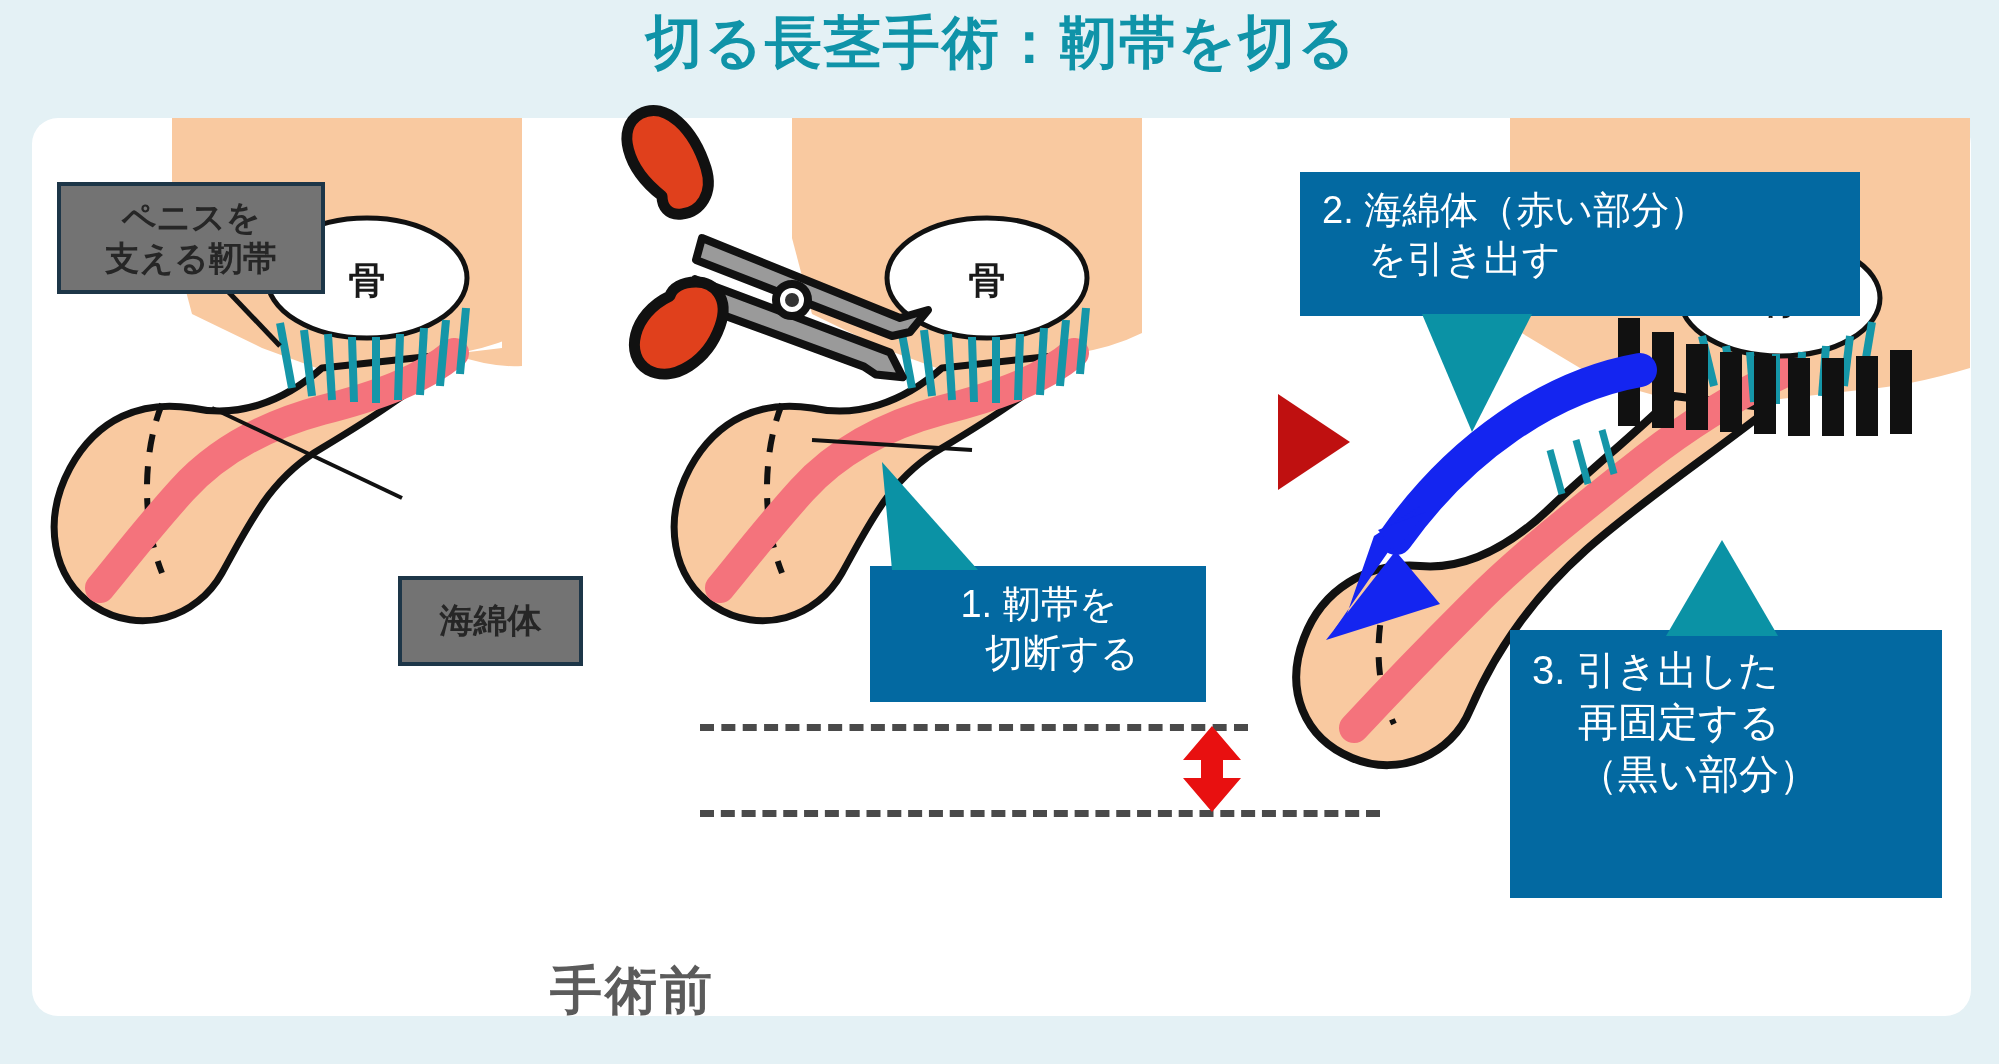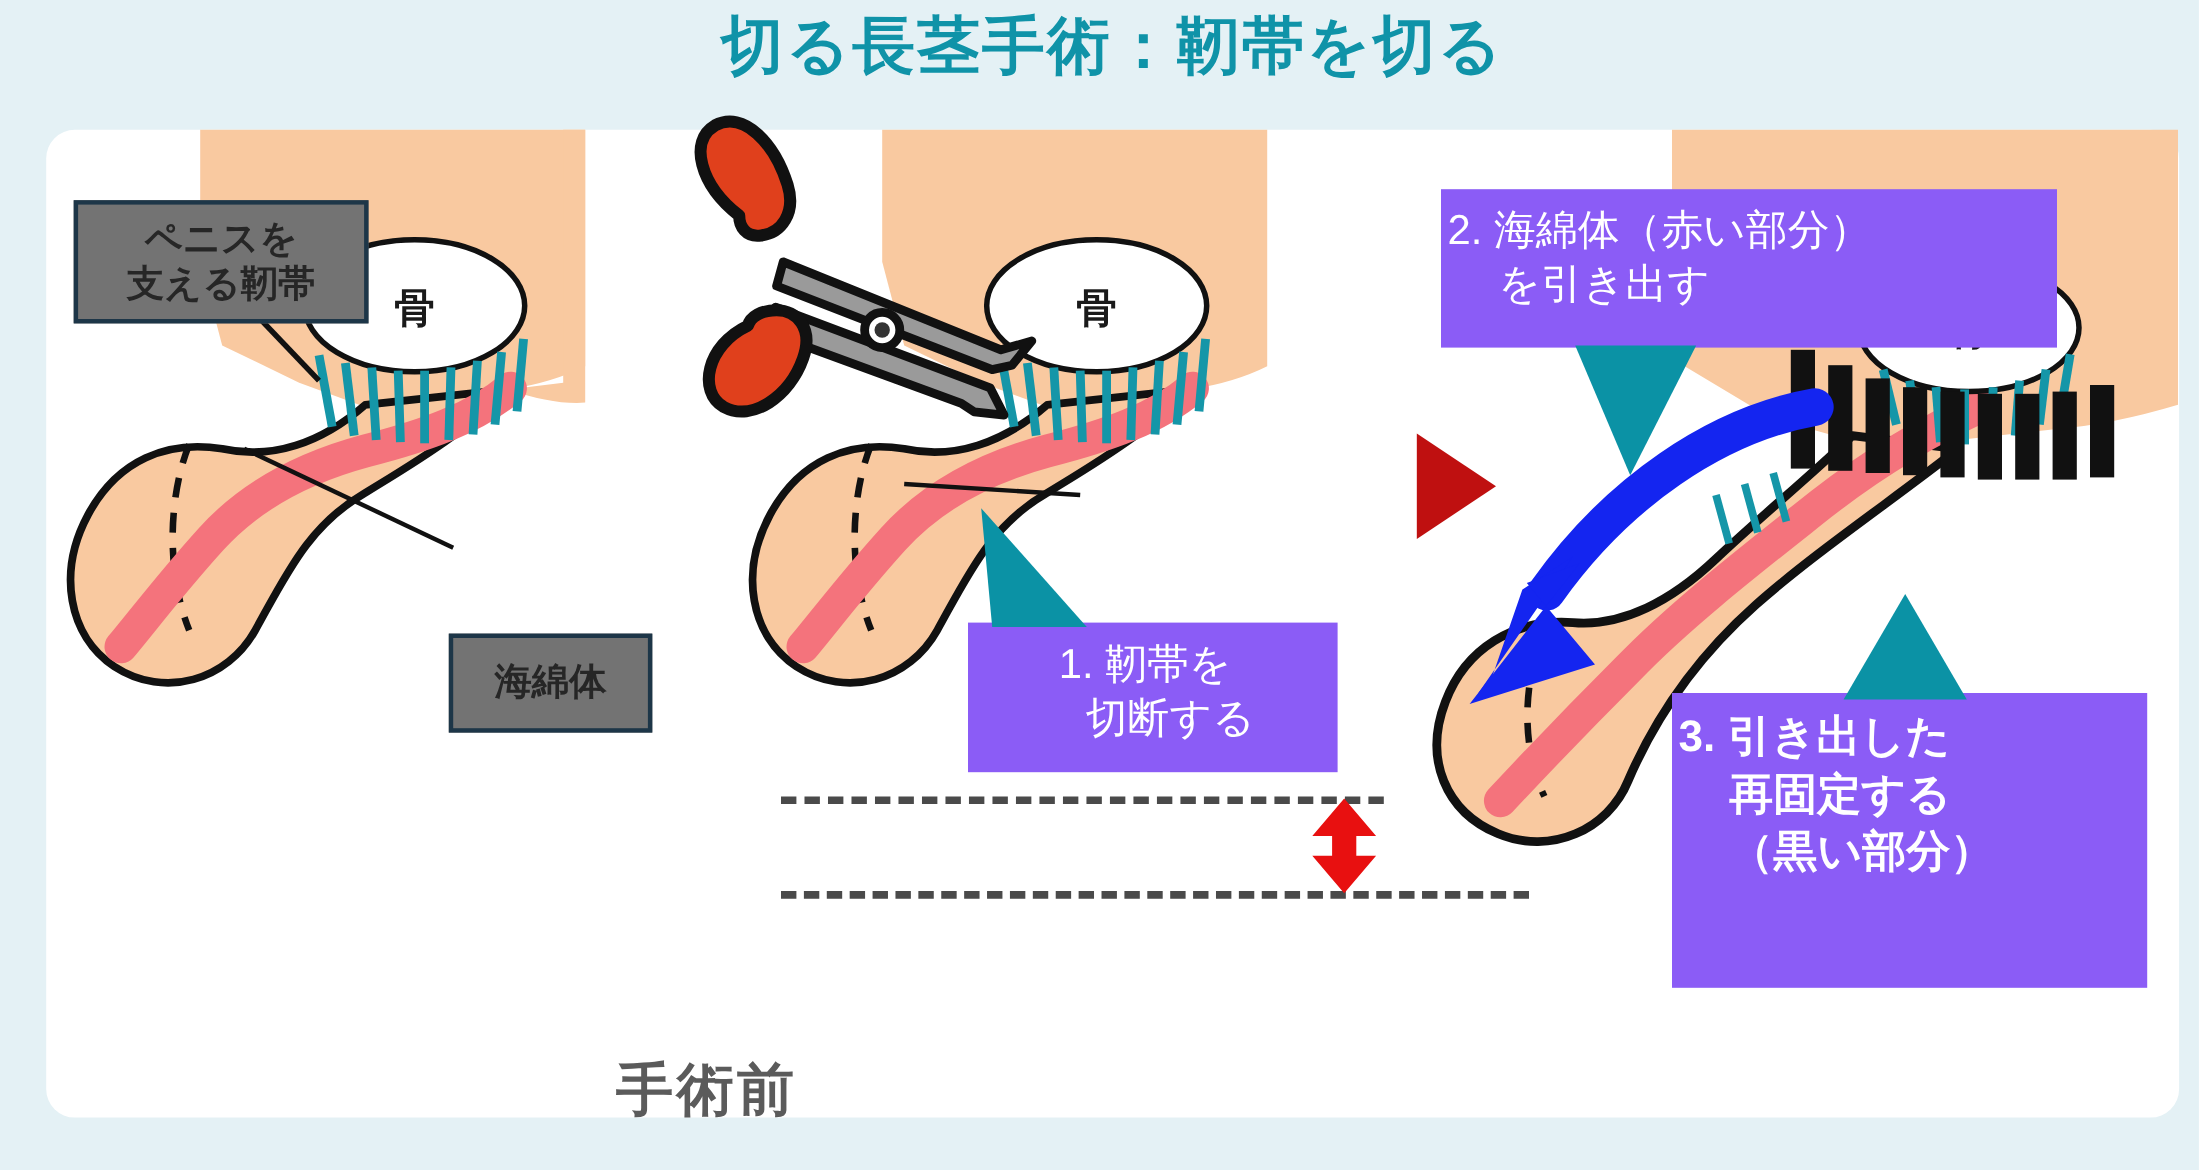--- a/index.html
+++ b/index.html
@@ -2,21 +2,21 @@
 <html><head>
 <meta charset="utf-8">
 <style>
   html,body{margin:0;padding:0;}
   body{
     width:1999px;height:1064px;
     background:#e4f1f5;
     font-family:"Liberation Sans","DejaVu Sans",sans-serif;
     overflow:hidden;position:relative;
   }
-  #stage{position:absolute;left:12px;top:0;width:1744px;height:1064px;}
+  #stage{position:absolute;left:2px;top:0;width:1744px;height:1064px;}
 
   .title{
     position:absolute;left:0;top:10px;width:1999px;
     text-align:center;
     font-size:57px;font-weight:bold;color:#0f93a8;
     letter-spacing:2px;line-height:1.15;
   }
 
   .card{
     position:absolute;left:30px;top:118px;
@@ -27,23 +27,23 @@
   .lbl-box{
     position:absolute;background:#737373;
     border:4px solid #1d3648;
     font-size:34px;font-weight:bold;color:#262626;
     line-height:1.22;text-align:center;
     display:flex;align-items:center;justify-content:center;
     box-sizing:border-box;
   }
 
   .teal-box{
-    position:absolute;background:#8b5cf6;color:#fff;
+    position:absolute;background:#0369a1;color:#fff;
     font-size:38px;line-height:1.28;
-    padding:14px 20px 18px 6px;box-sizing:border-box;
+    padding:14px 20px 18px 22px;box-sizing:border-box;
   }
   .teal-box .ln{display:block;white-space:nowrap;}
   .indent{padding-left:46px;}
 
   .bottom-cap{
     position:absolute;font-size:52px;font-weight:bold;
     letter-spacing:3px;
     margin-top:36px;
   }
   .cap-before{color:#5b5b5b;}
@@ -208,21 +208,21 @@
   </svg>
 
   <div class="teal-box" style="left:1298px;top:172px;width:560px;height:144px;">
     <span class="ln">2. 海綿体（赤い部分）</span>
     <span class="ln indent">を引き出す</span>
   </div>
   <svg style="position:absolute;left:1420px;top:314px;" width="130" height="120">
     <polygon points="0,0 110,0 50,118" fill="#0b92a5"></polygon>
   </svg>
 
-  <div class="teal-box" style="left:1508px;top:630px;width:432px;height:268px;font-size:40px;line-height:1.30;font-weight:bold;">
+  <div class="teal-box" style="left:1508px;top:630px;width:432px;height:268px;font-size:40px;line-height:1.30;">
     <span class="ln">3. 引き出した</span>
     <span class="ln indent">再固定する</span>
     <span class="ln indent">（黒い部分）</span>
   </div>
   <svg style="position:absolute;left:1664px;top:540px;" width="120" height="100">
     <polygon points="0,96 56,0 112,96" fill="#0b92a5"></polygon>
   </svg>
 
   <div class="dashline" style="left:698px;top:724px;width:548px;"></div>
   <div class="dashline" style="left:698px;top:810px;width:680px;"></div>

